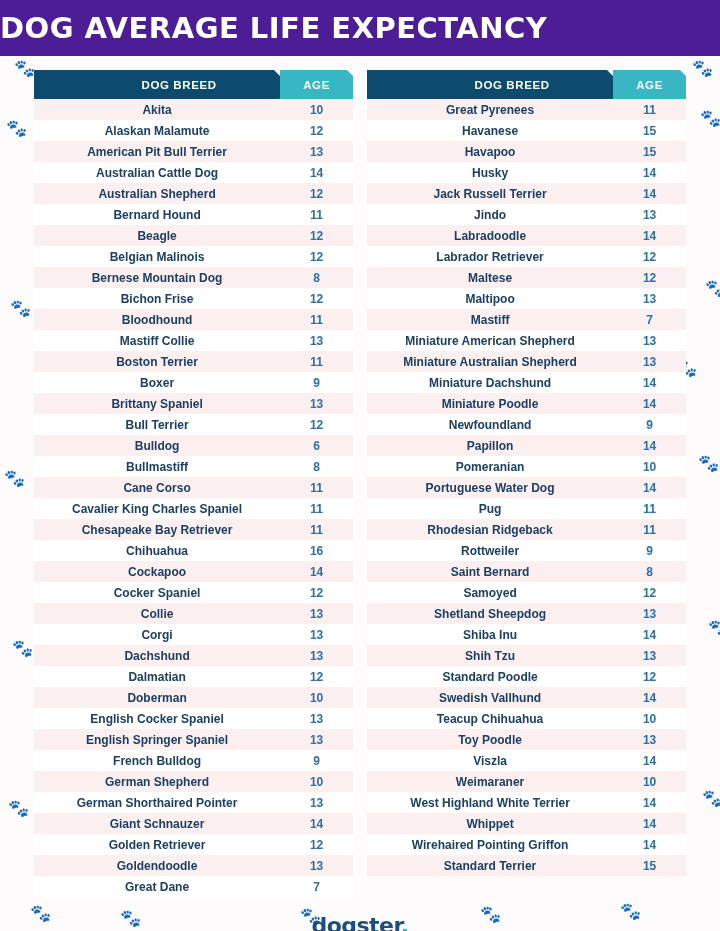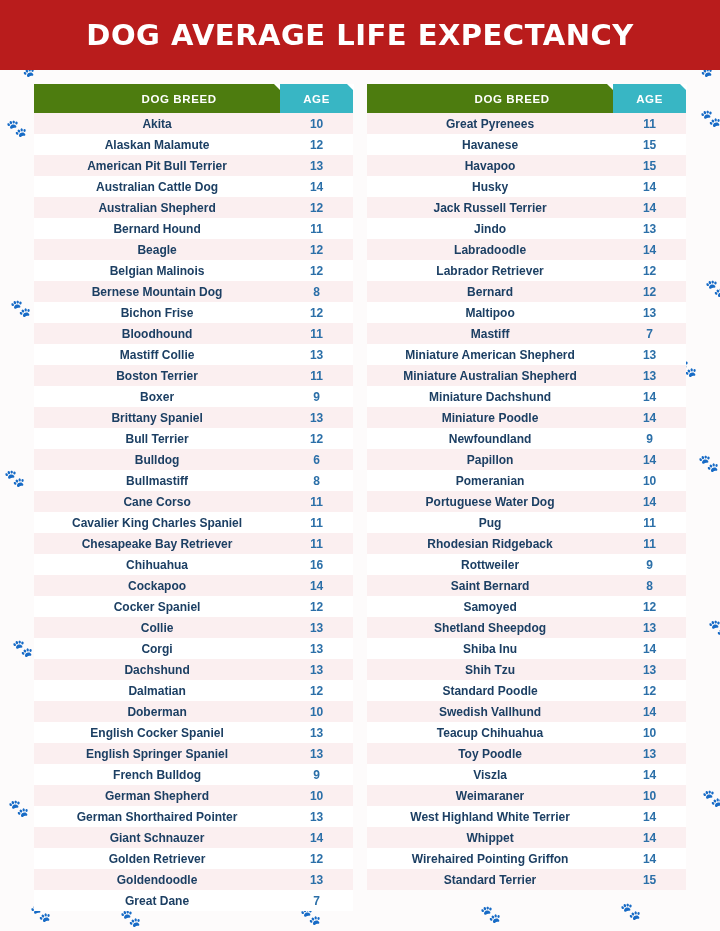--- a/index.html
+++ b/index.html
@@ -17,25 +17,24 @@
   
   .paw {
     position: absolute;
     color: #e9eef5;
     font-size: 17px;
     line-height: 1;
     user-select: none;
     pointer-events: none;
   }
   .header-bar {
-    background: #b91c1c;
-    height: 70px;
+    background: #4c1d95;
+    height: 56px;
     display: flex;
     align-items: center;
-    justify-content: center;
     position: relative;
     z-index: 3;
   }
   .header-title {
     color: #ffffff;
     font-size: 29px;
     font-weight: bold;
     letter-spacing: 0.5px;
     font-family: "DejaVu Sans", sans-serif;
   }
@@ -60,21 +59,21 @@
   th {
     font-size: 11.5px;
     font-weight: bold;
     color: #ffffff;
     letter-spacing: 0.6px;
     height: 29px;
     padding: 0;
     position: relative;
   }
   th.breed-head {
-    background: #4d7c0f;
+    background: #0c4a6e;
     width: 74%;
     padding-left: 44px;
   }
   th.age-head {
     background: #38b6c4;
     width: 26%;
   }
   
   th.breed-head::after {
     content: "";
@@ -337,21 +336,21 @@
             </tr>
             <tr>
               <td class="breed">Labradoodle</td>
               <td class="age">14</td>
             </tr>
             <tr>
               <td class="breed">Labrador Retriever</td>
               <td class="age">12</td>
             </tr>
             <tr>
-              <td class="breed">Bernard</td>
+              <td class="breed">Maltese</td>
               <td class="age">12</td>
             </tr>
             <tr>
               <td class="breed">Maltipoo</td>
               <td class="age">13</td>
             </tr>
             <tr>
               <td class="breed">Mastiff</td>
               <td class="age">7</td>
             </tr>

